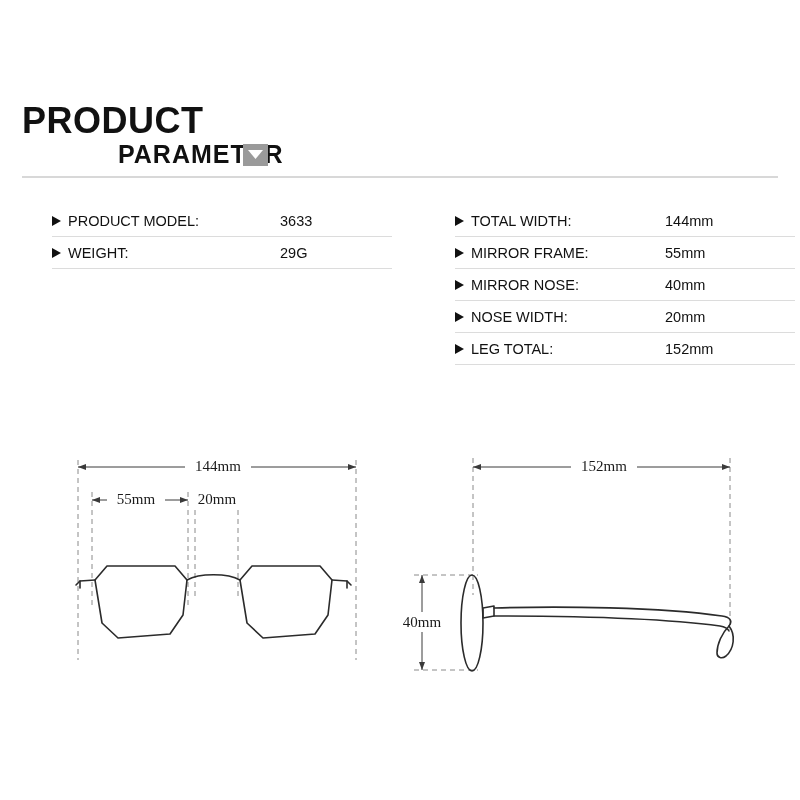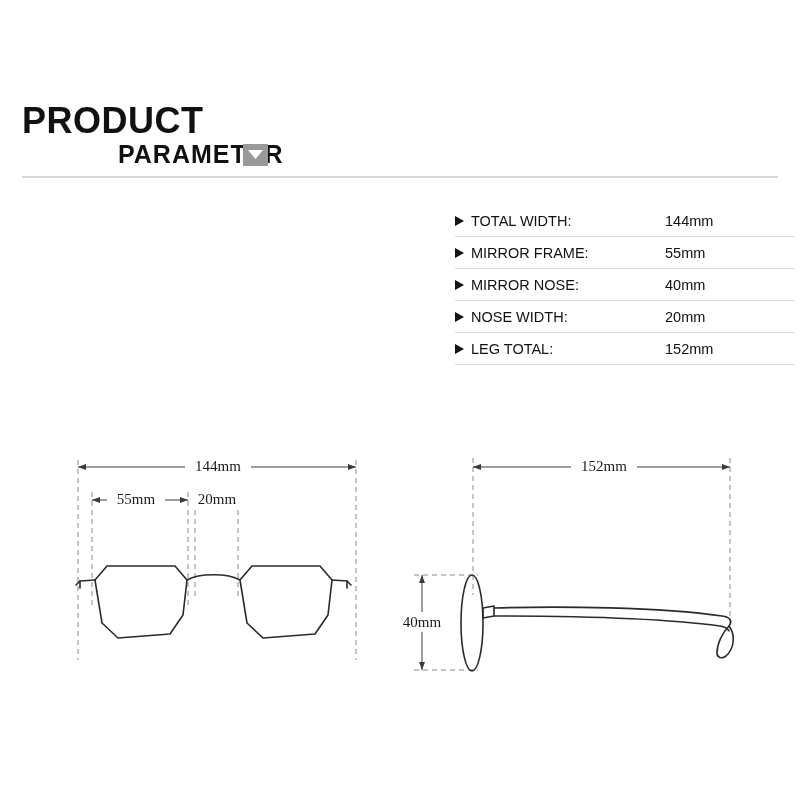--- a/index.html
+++ b/index.html
@@ -146,20 +146,38 @@
       <svg width="15" height="10" viewBox="0 0 15 10" aria-hidden="true">
         <polygon points="0,0 15,0 7.5,9" fill="#ffffff"></polygon>
       </svg>
     </div>
     <div class="header-rule"></div>
   </div>
 
   <div class="params">
 
     <div class="params-col left">
+      <div class="param-row">
+        <span class="param-bullet">
+          <svg width="9" height="10" viewBox="0 0 9 10">
+              <polygon points="0,0 9,5 0,10" fill="#111111"></polygon>
+            </svg>
+        </span>
+        <span class="param-label">PRODUCT MODEL:</span>
+        <span class="param-value">3633</span>
+      </div>
+      <div class="param-row">
+        <span class="param-bullet">
+          <svg width="9" height="10" viewBox="0 0 9 10">
+              <polygon points="0,0 9,5 0,10" fill="#111111"></polygon>
+            </svg>
+        </span>
+        <span class="param-label">WEIGHT:</span>
+        <span class="param-value">29G</span>
+      </div>
     </div>
 
     <div class="params-col right">
       <div class="param-row">
         <span class="param-bullet">
           <svg width="9" height="10" viewBox="0 0 9 10">
               <polygon points="0,0 9,5 0,10" fill="#111111"></polygon>
             </svg>
         </span>
         <span class="param-label">TOTAL WIDTH:</span>

